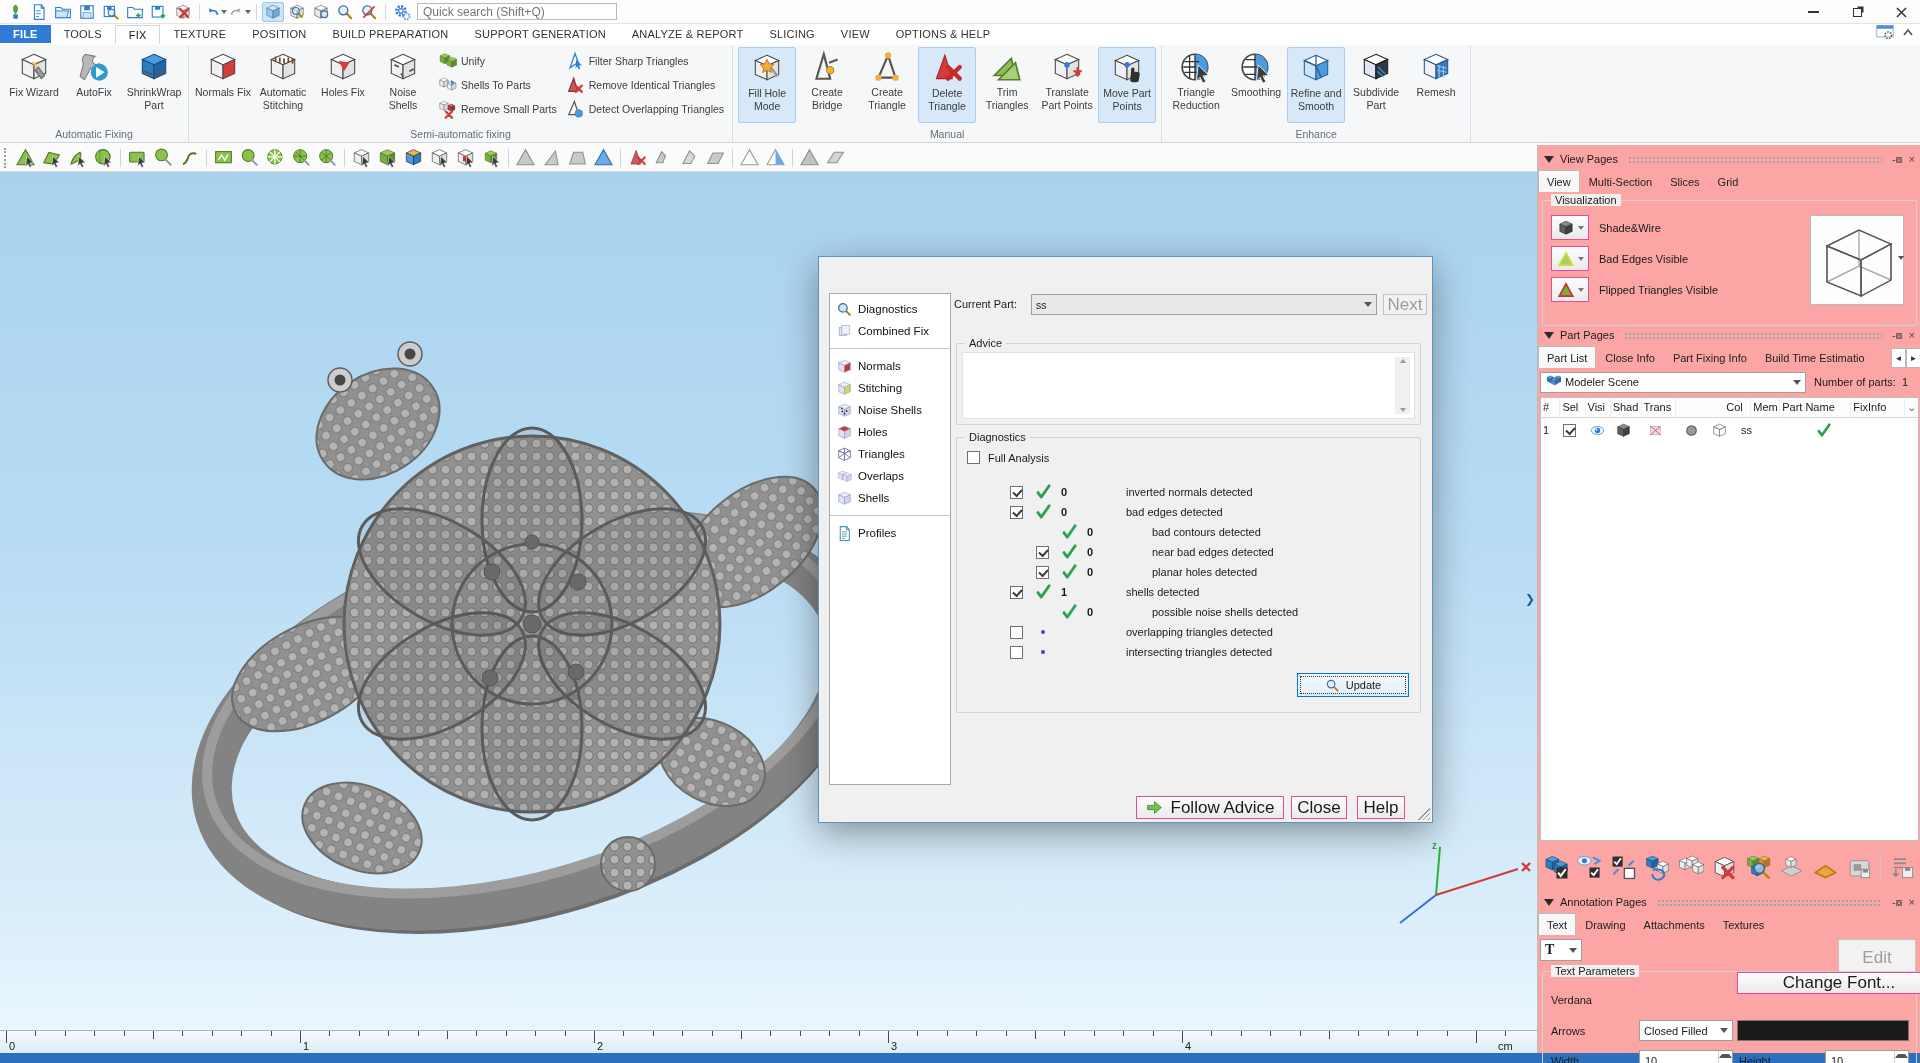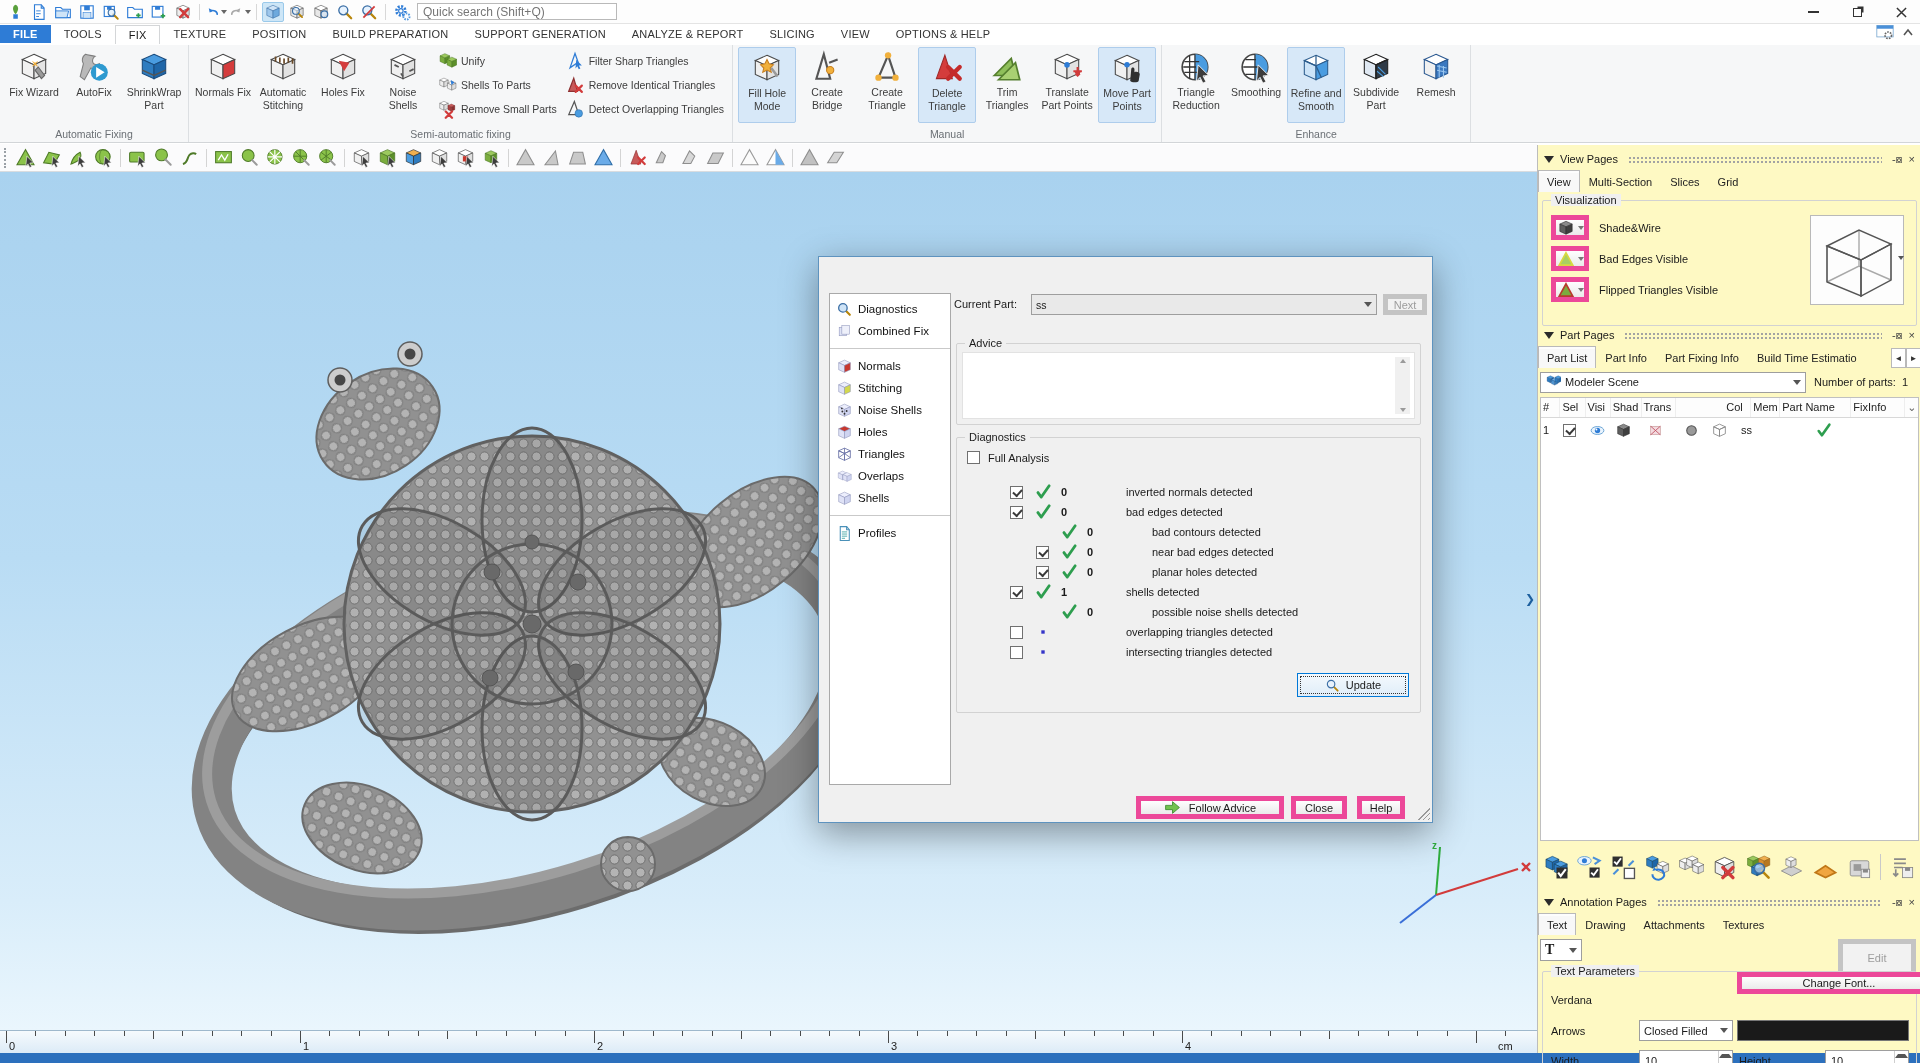--- a/index.html
+++ b/index.html
@@ -42,33 +42,33 @@
   
   #viewport{position:absolute;left:0;top:172px;width:1537px;height:858px;background:linear-gradient(180deg,#a9d2ef 0%,#b9dcf4 45%,#d9edfa 85%,#eaf6fd 100%);overflow:hidden}
   #collapseArrow{position:absolute;right:2px;top:420px;color:#1c5f9e;font-size:12px}
   .axis-label{position:absolute;font-size:11px;font-weight:bold}
   
   #ruler{position:absolute;left:0;top:1030px;width:1537px;height:23px;background:linear-gradient(180deg,#f6fafd,#dcebf7);border-top:1px solid #9fb8cc}
   .tick{position:absolute;top:0;width:1px;background:#4a4a4a}
   .tick-label{position:absolute;top:9px;font-size:11px;color:#222}
   #statusbar{position:absolute;left:0;top:1053px;width:1920px;height:10px;background:#2c70bd}
   
-  #rightpanel{position:absolute;left:1537px;top:145px;width:383px;height:908px;background:#fef9c3;border-left:1px solid #bcbcbc}
+  #rightpanel{position:absolute;left:1537px;top:145px;width:383px;height:908px;background:#fca5a5;border-left:1px solid #bcbcbc}
   .phead{position:absolute;left:0;width:383px;height:18px;display:flex;align-items:center;padding:0 6px;gap:6px}
   .phead .tri-open{width:0;height:0;border-left:5px solid transparent;border-right:5px solid transparent;border-top:7px solid #2b2b2b}
   .phead .ptitle{font-size:11px;color:#1a1a1a;white-space:nowrap}
   .phead .dots{flex:1;height:7px;background-image:radial-gradient(circle,#a3a3a3 0.9px,transparent 1.1px);background-size:4px 4px;margin:0 4px}
   .phead .pin,.phead .closex{color:#444;font-size:11px;line-height:1}
   .ptabs{position:absolute;left:0;width:383px;height:22px;display:flex;align-items:flex-end}
   .tab{height:22px;display:flex;align-items:center;justify-content:center;padding:0 8px;font-size:11px;color:#222;border:1px solid transparent;border-bottom:none;overflow:hidden;white-space:nowrap}
   .tab.active{background:#f8f8f8;border-color:#b9b9b9;height:22px;box-shadow:inset 0 2px 0 #fdfdfd}
   .tab-scroll{width:15px;height:20px;border:1px solid #b9b9b9;background:#fff;display:flex;align-items:center;justify-content:center;font-size:8px;color:#333}
   .groupbox{position:absolute;border:1px solid #d2d2d2;border-radius:2px}
   .gb-label{position:absolute;top:-7px;left:8px;background:#f0f0f0;padding:0 4px;font-size:11px;color:#1a1a1a}
-  .btn{display:flex;align-items:center;justify-content:center;background:linear-gradient(#fefefe,#eaeaea);border:5px solid #ec4899;font-size:11px;color:#1a1a1a}
+  .btn{display:flex;align-items:center;justify-content:center;background:linear-gradient(#fefefe,#eaeaea);border:1px solid #ec4899;font-size:17px;color:#1a1a1a}
   .btn.disabled{color:#9d9d9d;border-color:#c4c4c4;background:#f2f2f2}
   .combo{display:flex;align-items:center;background:#fff;border:1px solid #9e9e9e;font-size:11px;padding:0 4px;gap:4px}
   .combo .caret{margin-left:auto;width:0;height:0;border-left:4px solid transparent;border-right:4px solid transparent;border-top:5px solid #555}
   .spin{display:flex;align-items:stretch;background:#fff;border:1px solid #9e9e9e}
   .spin .val{flex:1;display:flex;align-items:center;padding-left:5px;font-size:11px}
   .spin .arrows{width:14px;display:flex;flex-direction:column;border-left:1px solid #cfcfcf}
   .spin .arrows div{flex:1;display:flex;align-items:center;justify-content:center}
   .tri-up{width:0;height:0;border-left:3px solid transparent;border-right:3px solid transparent;border-bottom:4px solid #555}
   .tri-dn{width:0;height:0;border-left:3px solid transparent;border-right:3px solid transparent;border-top:4px solid #555}
   .checkbox{width:13px;height:13px;background:#fff;border:1px solid #707070;position:relative;flex:0 0 auto}
@@ -956,21 +956,21 @@
 
     <div class="phead" style="top:181px">
       <div class="tri-open"></div>
       <div class="ptitle">Part Pages</div>
       <div class="dots"></div>
       <div class="pin">-⧇</div>
       <div class="closex">×</div>
     </div>
     <div class="ptabs" id="partTabs" style="top:201px">
         <div class="tab active">Part List</div>
-        <div class="tab">Part Info</div>
+        <div class="tab">Close Info</div>
         <div class="tab">Part Fixing Info</div>
         <div class="tab">Build Time Estimatio</div>
         <div class="tab-scroll" style="margin-left: auto;">◄</div>
         <div class="tab-scroll">►</div>
       </div>
     <div style="position:absolute;left:2px;top:226px;width:379px;height:22px;display:flex;align-items:center">
       <div class="combo" style="width:266px;height:21px">
         <span class="ic" id="sceneIcon">
             <svg viewBox="0 0 32 32" width="16" height="16">
               <g transform="scale(.6) translate(2 2)">

